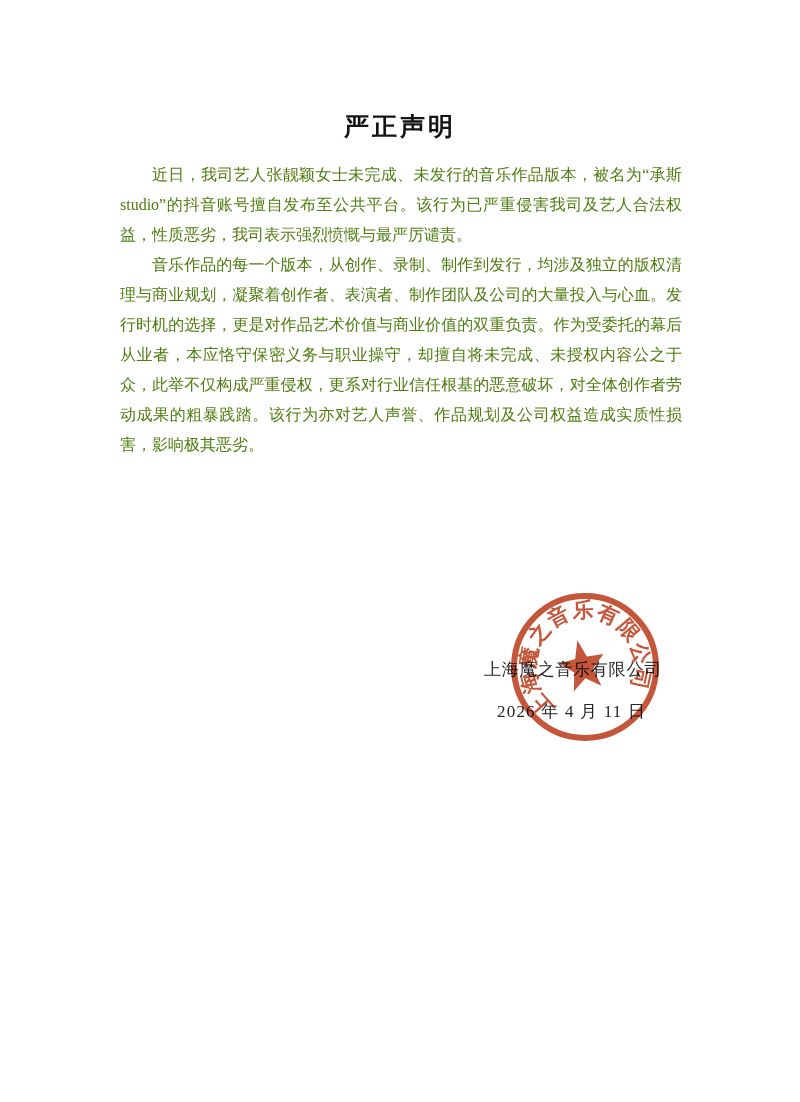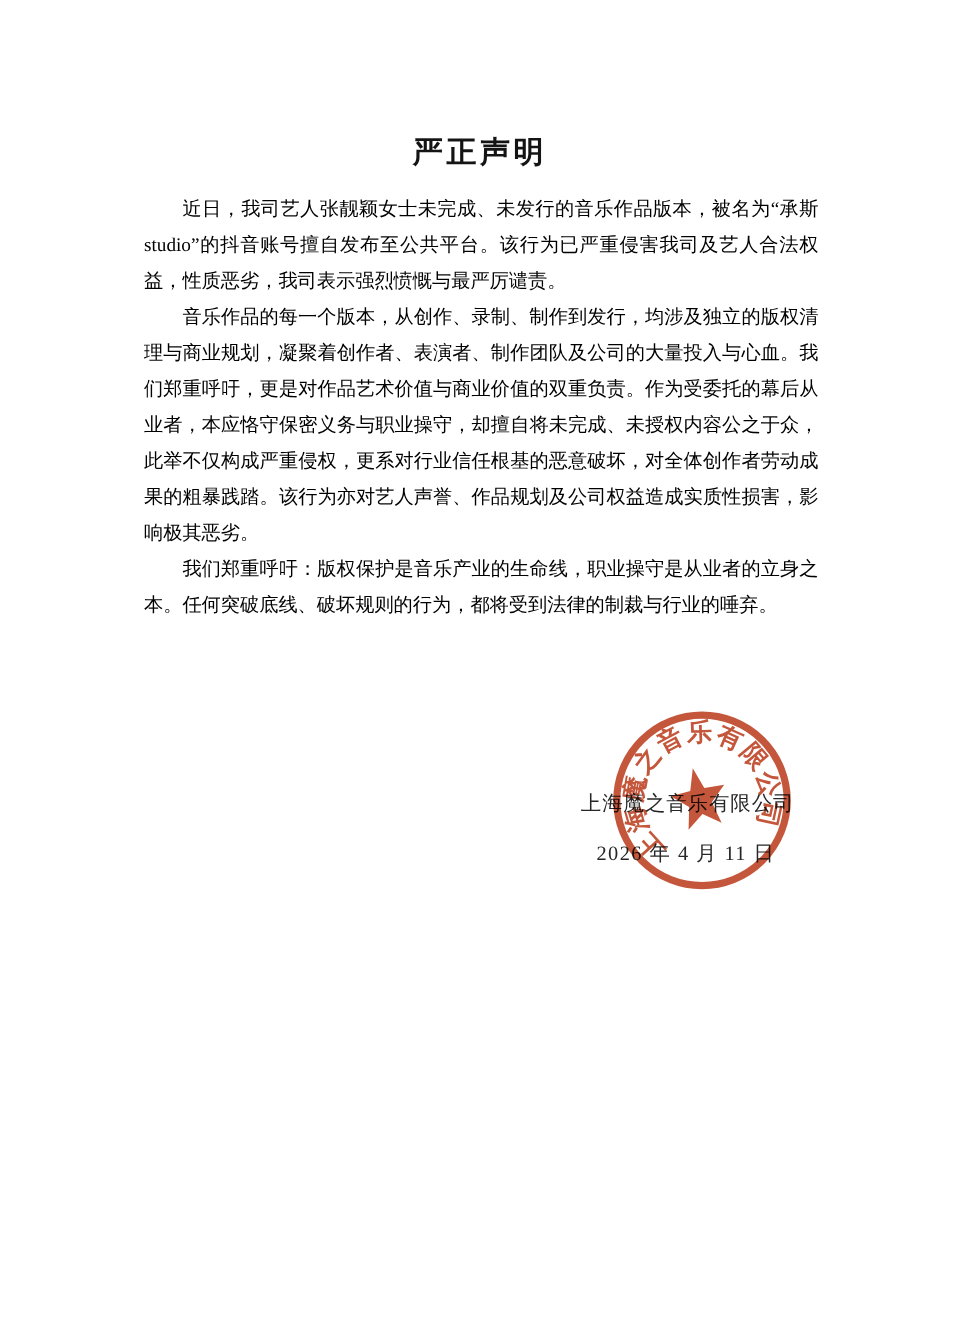--- a/index.html
+++ b/index.html
@@ -30,21 +30,21 @@
     color: #141414;
   }
   .body-text {
     position: absolute;
     top: 160px;
     left: 120px;
     width: 562px;
     font-size: 16px;
     line-height: 30px;
     text-align: justify;
-    color: #000000;
+    color: #4d7c0f;
   }
   .body-text p.para {
     margin: 0;
     text-indent: 2em;
     text-align: justify;
   }
   .signature {
     position: absolute;
     top: 658px;
     left: 484px;
@@ -80,22 +80,21 @@
 </style>
 </head>
 <body>
 
 <div class="page">
 
   <h1 class="title">严正声明</h1>
 
   <div class="body-text" id="paragraphs">
       <p class="para">近日，我司艺人张靓颖女士未完成、未发行的音乐作品版本，被名为“承斯studio”的抖音账号擅自发布至公共平台。该行为已严重侵害我司及艺人合法权益，性质恶劣，我司表示强烈愤慨与最严厉谴责。</p>
-      <p class="para">音乐作品的每一个版本，从创作、录制、制作到发行，均涉及独立的版权清理与商业规划，凝聚着创作者、表演者、制作团队及公司的大量投入与心血。我们郑重呼吁，更是对作品艺术价值与商业价值的双重负责。作为受委托的幕后从业者，本应恪守保密义务与职业操守，却擅自将未完成、未授权内容公之于众，此举不仅构成严重侵权，更系对行业信任根基的恶意破坏，对全体创作者劳动成果的粗暴践踏。该行为亦对艺人声誉、作品规划及公司权益造成实质性损害，影响极其恶劣。</p>
-      <p class="para">我们郑重呼吁：版权保护是音乐产业的生命线，职业操守是从业者的立身之本。任何突破底线、破坏规则的行为，都将受到法律的制裁与行业的唾弃。</p>
+      <p class="para">音乐作品的每一个版本，从创作、录制、制作到发行，均涉及独立的版权清理与商业规划，凝聚着创作者、表演者、制作团队及公司的大量投入与心血。发行时机的选择，更是对作品艺术价值与商业价值的双重负责。作为受委托的幕后从业者，本应恪守保密义务与职业操守，却擅自将未完成、未授权内容公之于众，此举不仅构成严重侵权，更系对行业信任根基的恶意破坏，对全体创作者劳动成果的粗暴践踏。该行为亦对艺人声誉、作品规划及公司权益造成实质性损害，影响极其恶劣。</p>
     </div>
 
   <div class="signature">上海魔之音乐有限公司</div>
 
   <div class="date-line">2026 年 4 月 11 日</div>
 
   <svg class="seal-svg" viewBox="500 584 172 168">
     <circle cx="585" cy="667" r="71" fill="none" stroke-width="6" class="seal-stroke" stroke="#c04a2c"></circle>
     <polygon class="seal-fill" points="0,-26 6.5,-8.9 24.7,-8.0 10.5,3.4 15.3,21.0 0,11 -15.3,21.0 -10.5,3.4 -24.7,-8.0 -6.5,-8.9" transform="translate(583,667) rotate(-12) scale(0.92,1.05)" fill="#c04a2c"></polygon>
     <g id="seal-arc">

